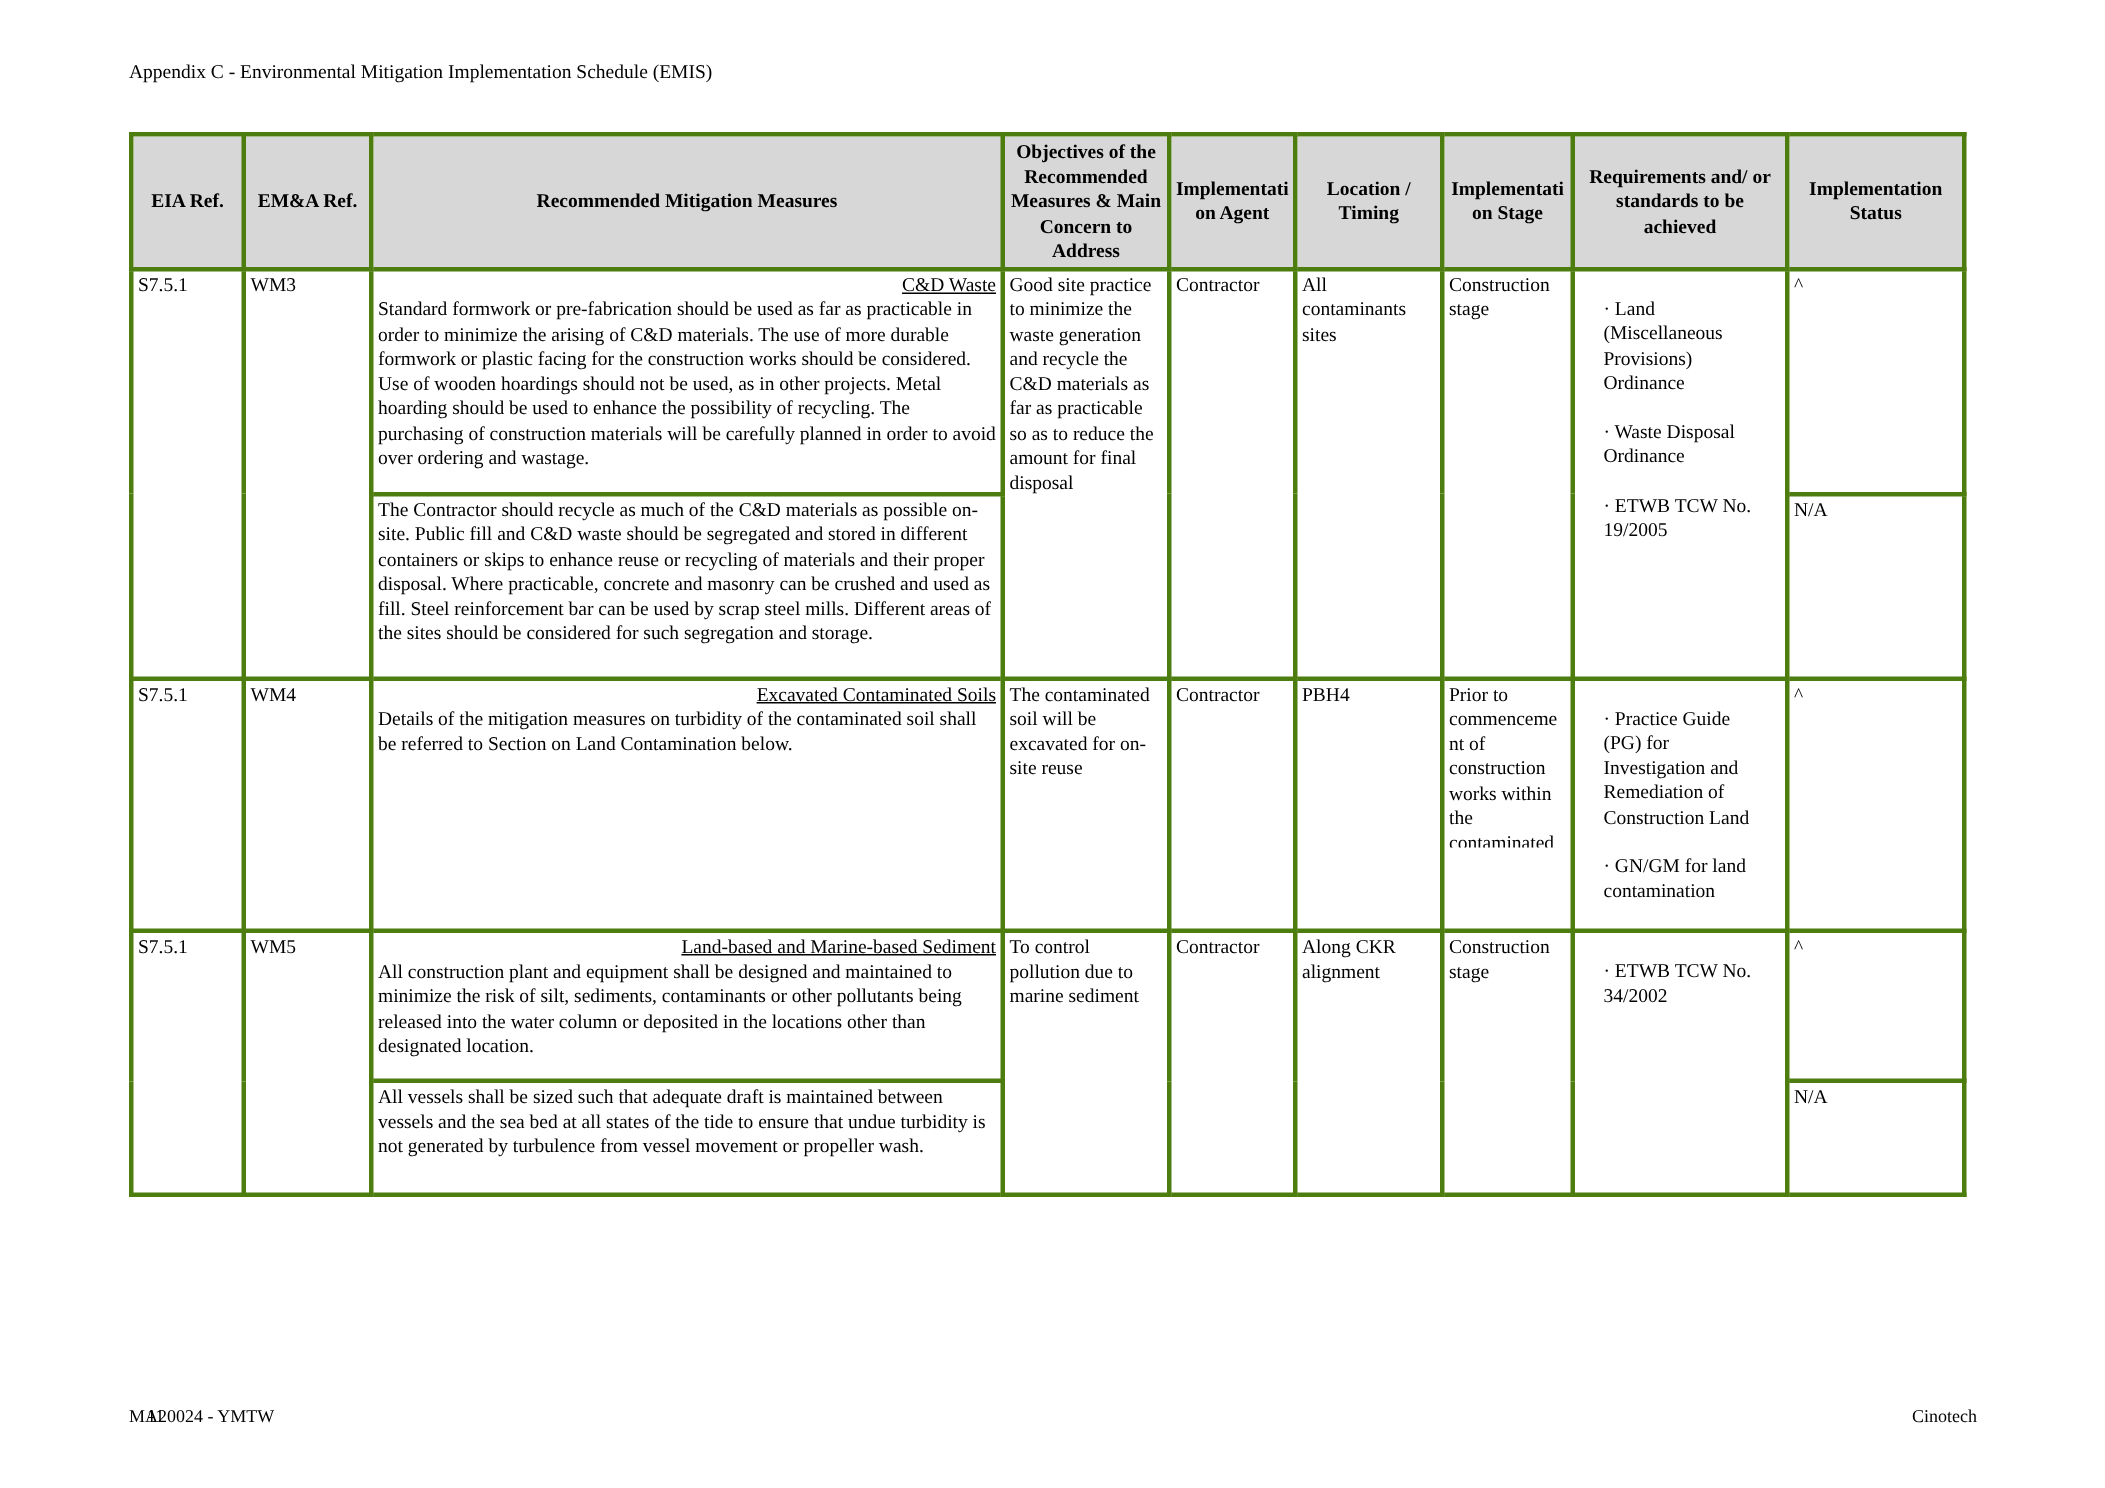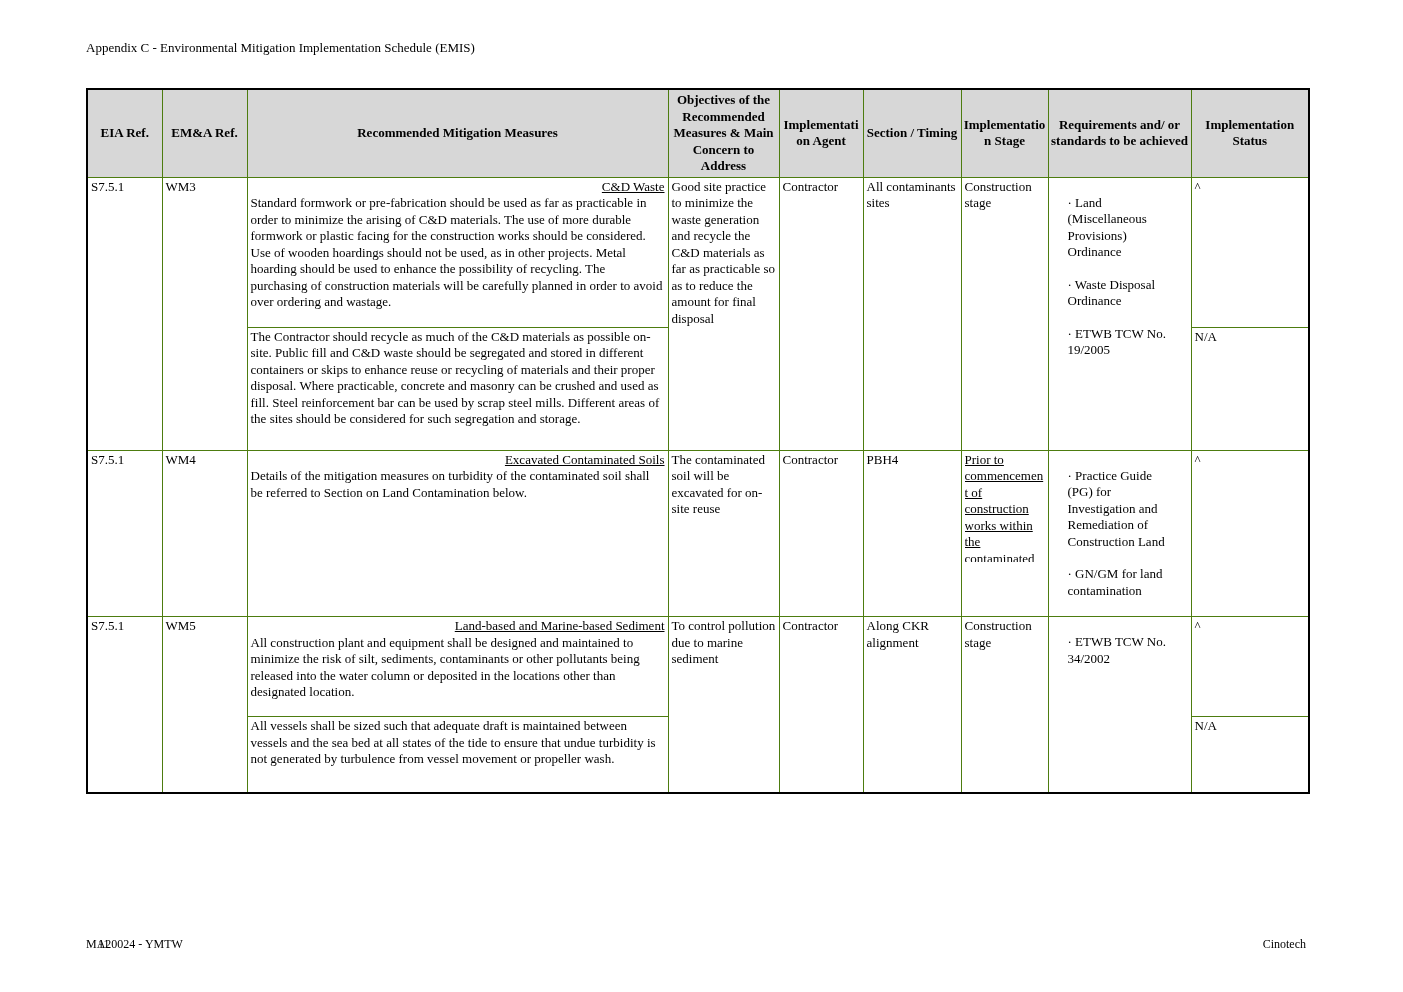--- a/index.html
+++ b/index.html
@@ -20,48 +20,48 @@
   }
   table.emis {
     position: absolute;
     left: 86px; top: 88px;
     width: 1222px;
     border-collapse: collapse;
     table-layout: fixed;
     border: 2px solid #000;
   }
   .emis th, .emis td {
-    border: 1px solid #4d7c0f;
+    border: 3px solid #4d7c0f;
     vertical-align: top;
     padding: 1px 3px 1px 3px;
     line-height: 1.27;
     overflow: hidden;
     overflow-wrap: break-word;
   }
   .emis th {
     background: #d7d7d7;
     font-weight: bold;
     text-align: center;
     vertical-align: middle;
     padding: 2px 2px;
   }
   .ctr { text-align: left; }
   .u { text-decoration: underline; text-align: right; }
-  .clip-stage { height: 110px; overflow: hidden; text-decoration: underline; }
+  .clip-stage { height: 110px; overflow: hidden; }
   .req-item { margin: 16px; }
   .footer {
     position: absolute;
     left: 86px; top: 937px;
     width: 1232px;
     height: 16px;
     font-size: 12px;
   }
   .footer .f-left  { position: absolute; left: 0; top: 0; }
   .footer .f-center{ position: absolute; left: 12px; top: 0; width: 100%; }
-  .footer .f-right { position: absolute; right: 12px; top: 0; }
+  .footer .f-right { position: absolute; right: 0; top: 0; }
 </style>
 </head>
 <body>
 
 <div class="page-title">Appendix C - Environmental Mitigation Implementation Schedule (EMIS)</div>
 
 <table class="emis">
   <colgroup>
     <col style="width:75px">
     <col style="width:85px">
@@ -74,21 +74,21 @@
     <col style="width:118px">
   </colgroup>
 
   <tbody>
       <tr style="height:84px">
     <th>EIA Ref.</th>
     <th>EM&amp;A Ref.</th>
     <th>Recommended Mitigation Measures</th>
     <th>Objectives of the Recommended Measures &amp; Main Concern to Address</th>
     <th>Implementation Agent</th>
-    <th>Section / Timing</th>
+    <th>Location / Timing</th>
     <th>Implementation Stage</th>
     <th>Requirements and/ or standards to be achieved</th>
     <th>Implementation Status</th>
   </tr>
 
   <tr style="height:150px">
     <td rowspan="2" class="ctr">S7.5.1</td>
     <td rowspan="2" class="ctr">WM3</td>
     <td>
       <div class="u">C&amp;D Waste</div>

